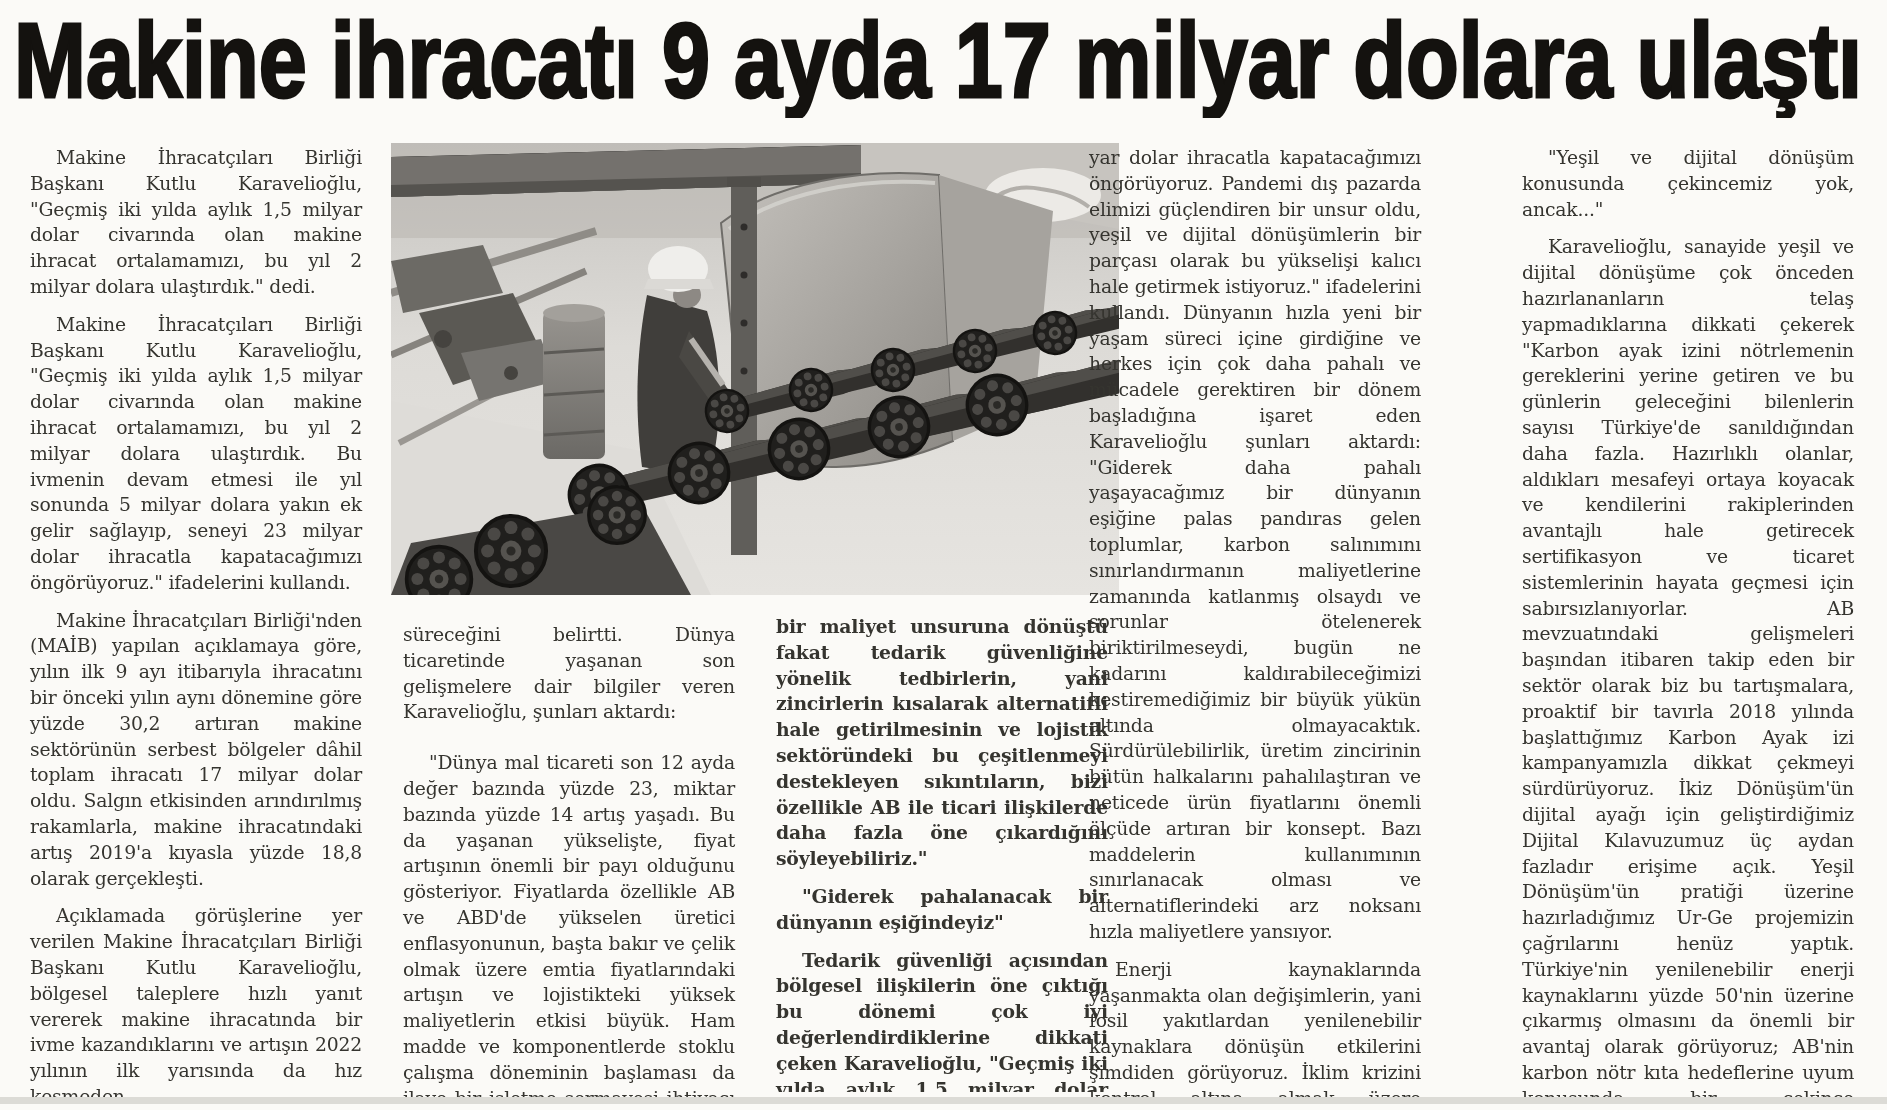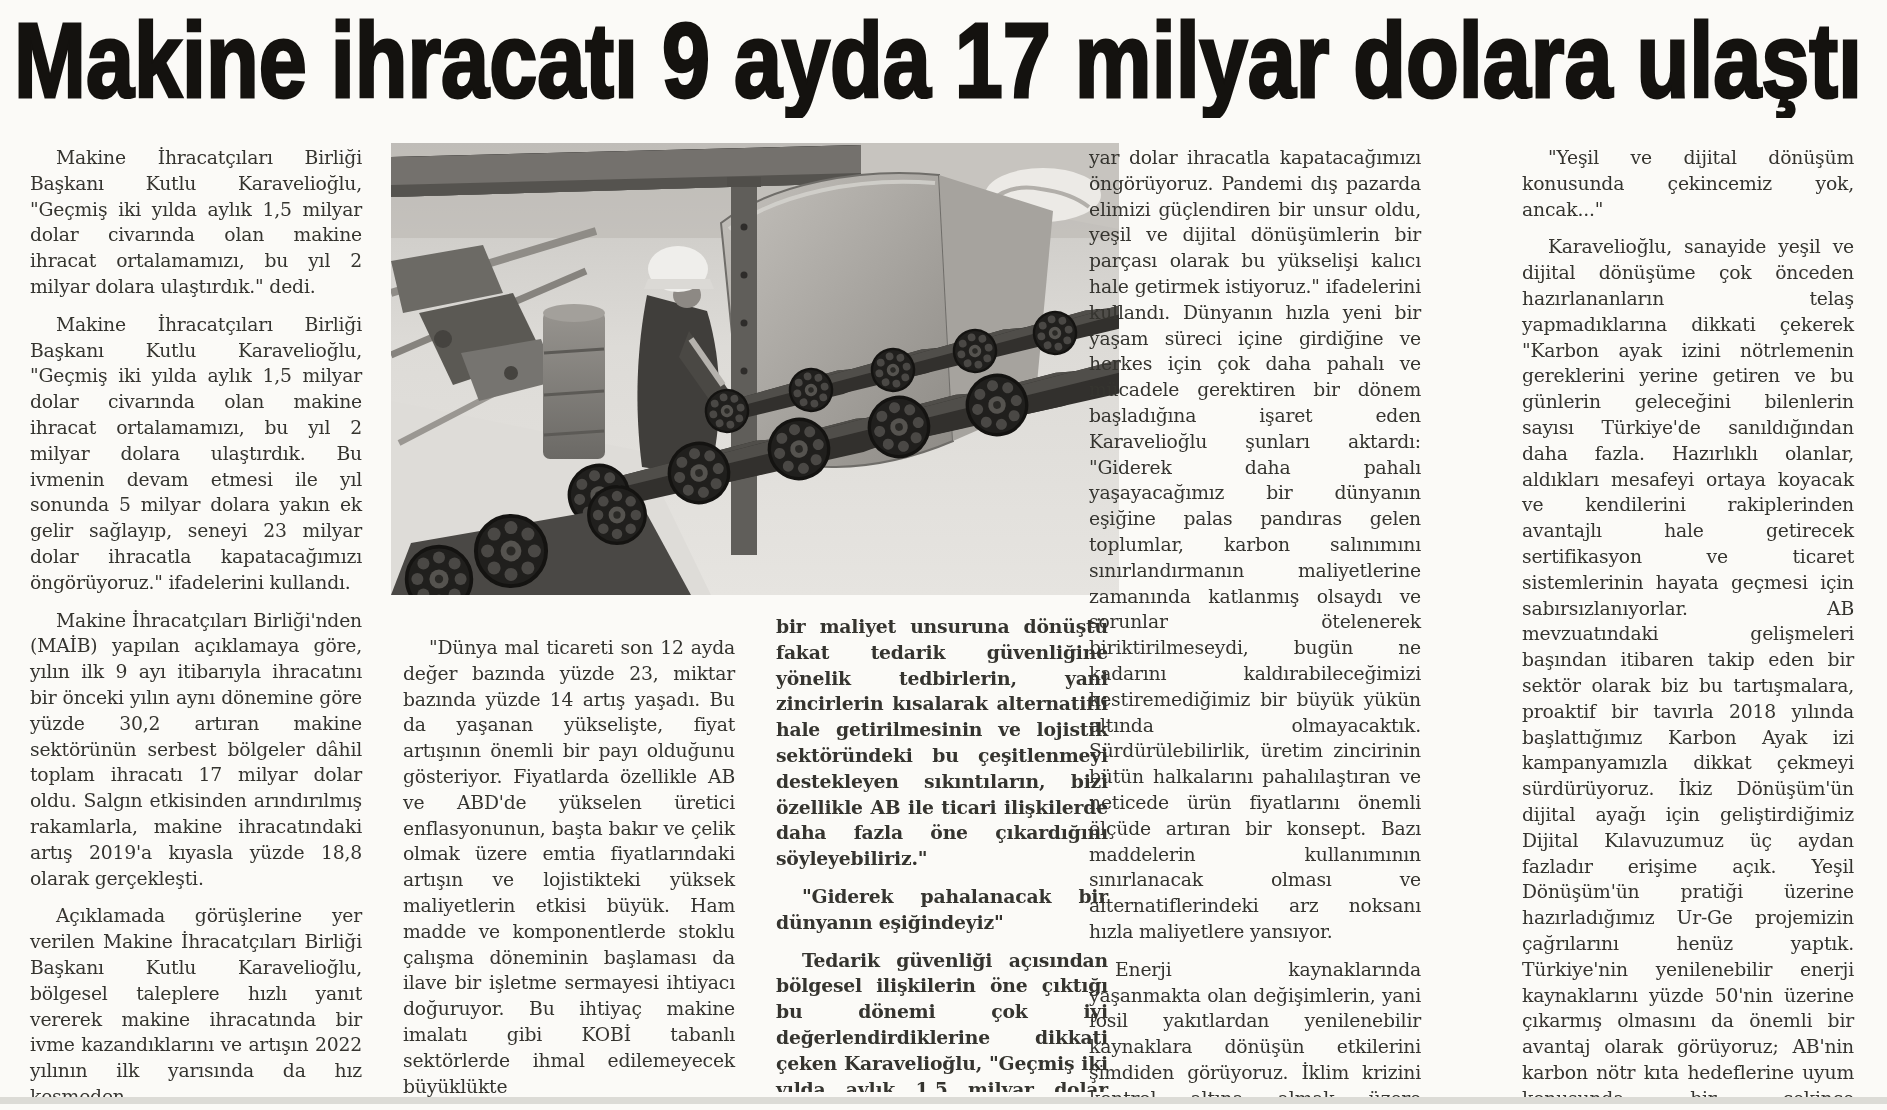--- a/index.html
+++ b/index.html
@@ -163,20 +163,21 @@
 </div>
 
 <div class="col col1" lang="tr">
   <p>Makine İhracatçıları Birliği Başkanı Kutlu Karavelioğlu, "Geçmiş iki yılda aylık 1,5 milyar dolar civarında olan makine ihracat ortalamamızı, bu yıl 2 milyar dolara ulaştırdık." dedi.</p>
   <p>Makine İhracatçıları Birliği Başkanı Kutlu Karavelioğlu, "Geçmiş iki yılda aylık 1,5 milyar dolar civarında olan makine ihracat ortalamamızı, bu yıl 2 milyar dolara ulaştırdık. Bu ivmenin devam etmesi ile yıl sonunda 5 milyar dolara yakın ek gelir sağlayıp, seneyi 23 milyar dolar ihracatla kapatacağımızı öngörüyoruz." ifadelerini kullandı.</p>
   <p>Makine İhracatçıları Birliği'nden (MAİB) yapılan açıklamaya göre, yılın ilk 9 ayı itibarıyla ihracatını bir önceki yılın aynı dönemine göre yüzde 30,2 artıran makine sektörünün serbest bölgeler dâhil toplam ihracatı 17 milyar dolar oldu. Salgın etkisinden arındırılmış rakamlarla, makine ihracatındaki artış 2019'a kıyasla yüzde 18,8 olarak gerçekleşti.</p>
   <p>Açıklamada görüşlerine yer verilen Makine İhracatçıları Birliği Başkanı Kutlu Karavelioğlu, bölgesel taleplere hızlı yanıt vererek makine ihracatında bir ivme kazandıklarını ve artışın 2022 yılının ilk yarısında da hız kesmeden</p>
 </div>
 
 <div class="col col2" lang="tr">
+  <p class="cont">süreceğini belirtti. Dünya ticaretinde yaşanan son gelişmelere dair bilgiler veren Karavelioğlu, şunları aktardı:</p>
   <p class="gap">"Dünya mal ticareti son 12 ayda değer bazında yüzde 23, miktar bazında yüzde 14 artış yaşadı. Bu da yaşanan yükselişte, fiyat artışının önemli bir payı olduğunu gösteriyor. Fiyatlarda özellikle AB ve ABD'de yükselen üretici enflasyonunun, başta bakır ve çelik olmak üzere emtia fiyatlarındaki artışın ve lojistikteki yüksek maliyetlerin etkisi büyük. Ham madde ve komponentlerde stoklu çalışma döneminin başlaması da ilave bir işletme sermayesi ihtiyacı doğuruyor. Bu ihtiyaç makine imalatı gibi KOBİ tabanlı sektörlerde ihmal edilemeyecek büyüklükte</p>
 </div>
 
 <div class="col col3" lang="tr">
   <p class="cont">bir maliyet unsuruna dönüştü fakat tedarik güvenliğine yönelik tedbirlerin, yani zincirlerin kısalarak alternatifli hale getirilmesinin ve lojistik sektöründeki bu çeşitlenmeyi destekleyen sıkıntıların, bizi özellikle AB ile ticari ilişkilerde daha fazla öne çıkardığını söyleyebiliriz."</p>
   <p>"Giderek pahalanacak bir dünyanın eşiğindeyiz"</p>
   <p>Tedarik güvenliği açısından bölgesel ilişkilerin öne çıktığı bu dönemi çok iyi değerlendirdiklerine dikkati çeken Karavelioğlu, "Geçmiş iki yılda aylık 1,5 milyar dolar civarında olan makine ihracat ortalamamızı, bu yıl 2 milyar dolara ulaştırdık. Bu ivmenin devam etmesi ile yıl sonunda 5 milyar dolara yakın ek gelir sağlayıp, seneyi 23 mil-</p>
 </div>
 
 <div class="col col4" lang="tr">

